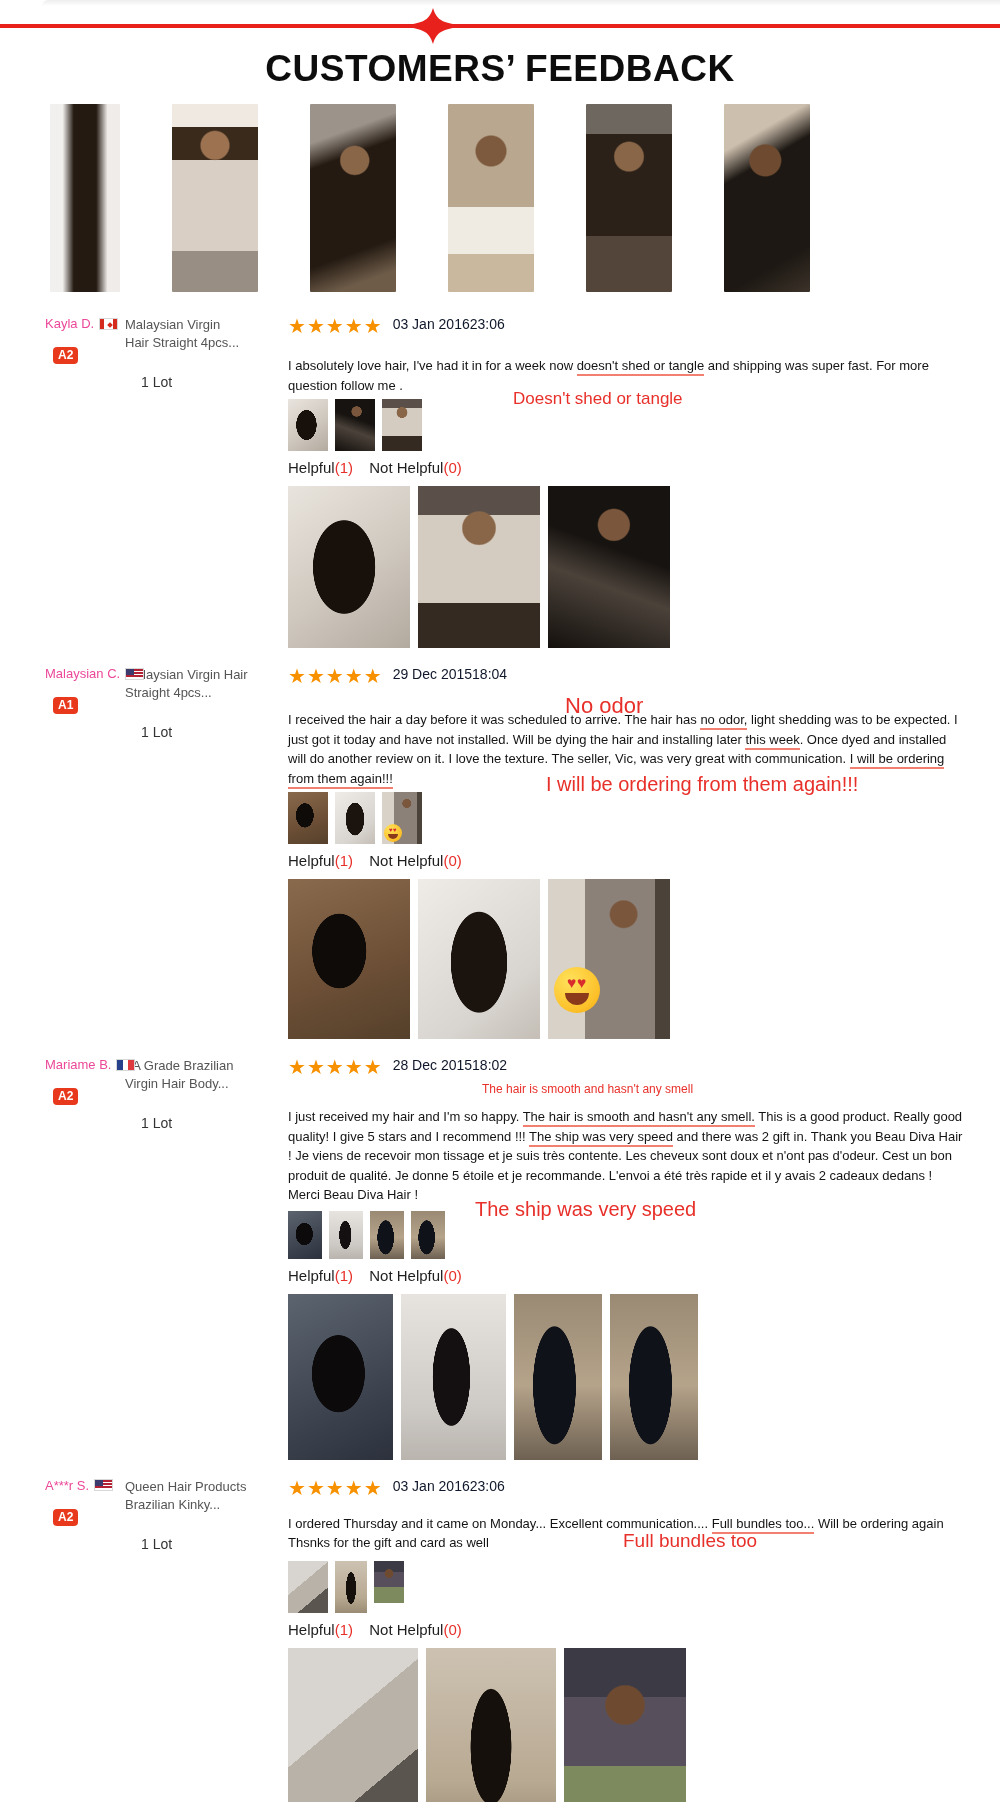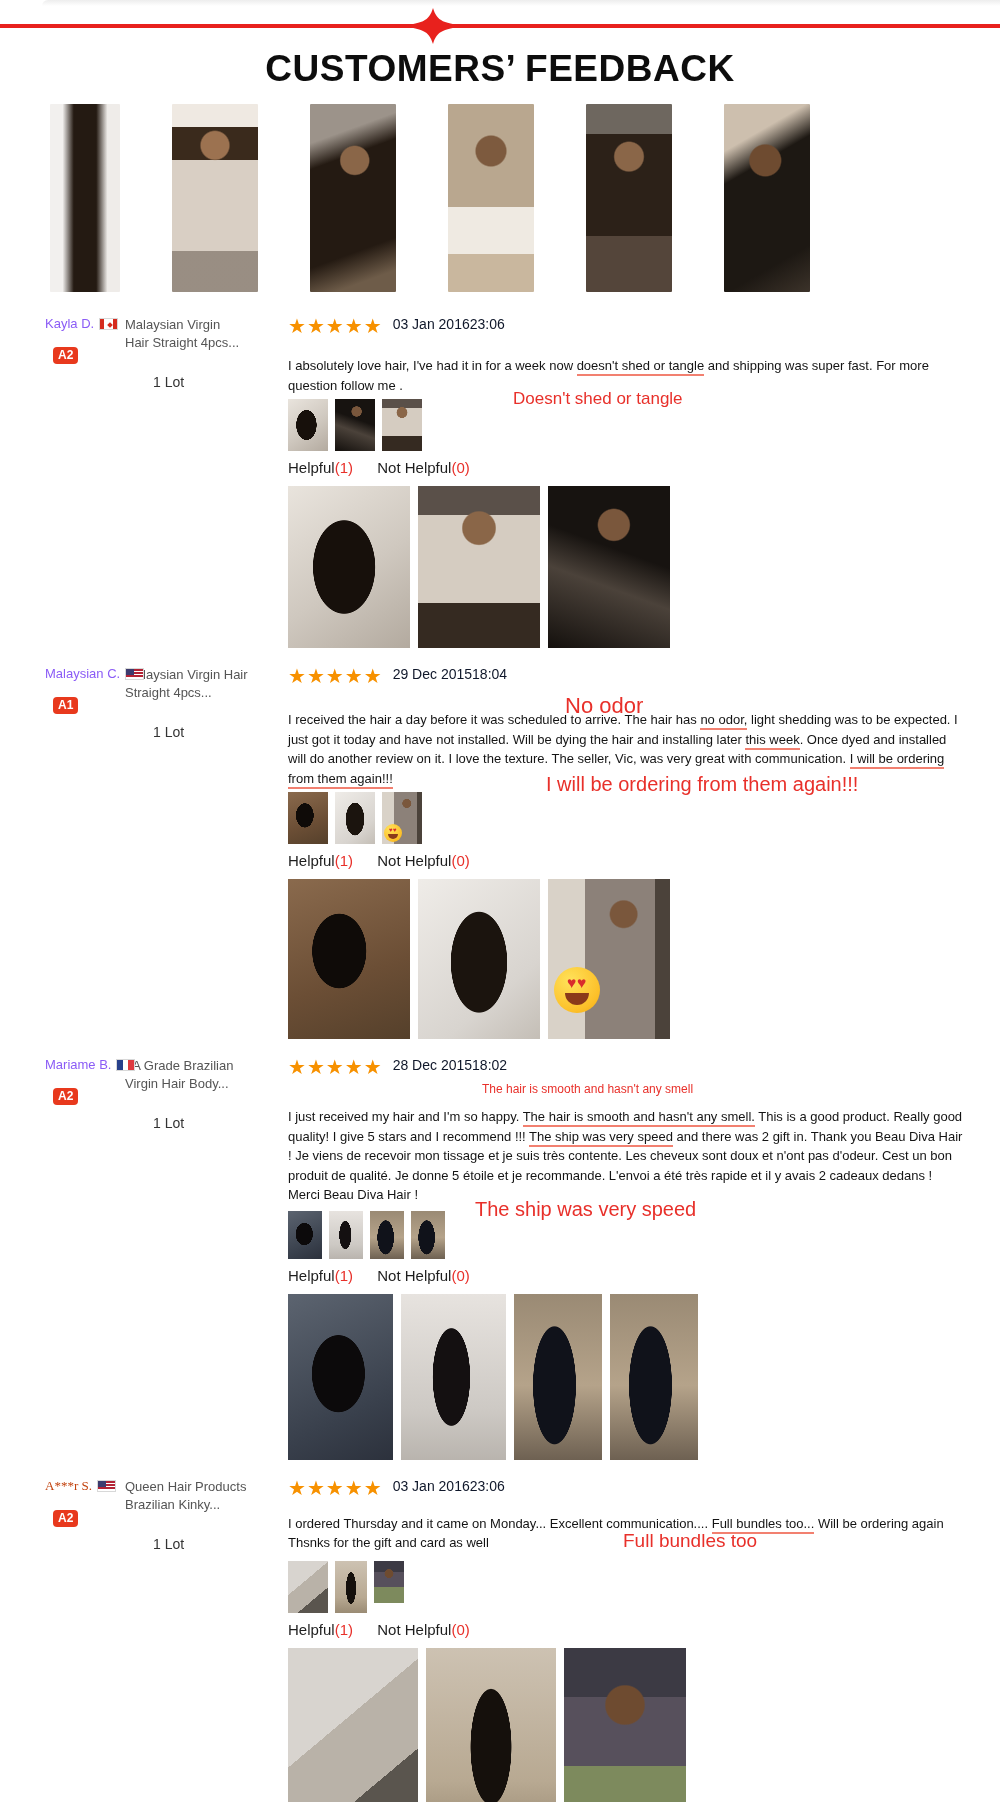--- a/index.html
+++ b/index.html
@@ -18,50 +18,50 @@
 
   
   .models { display:flex; margin:14px 0 0 50px; gap:52px; height:188px; }
   .model { height:188px; border-radius:1px; }
 
   
   .reviews { margin-top:24px; }
   .review { display:grid; grid-template-columns:80px 163px 1fr; margin:0 30px 18px 45px; }
 
   .name-row { display:flex; align-items:center; white-space:nowrap; }
-  .rname { color:#8b5cf6; font-size:13px; text-decoration:none; cursor:pointer; }
-  .rname.name-dark { color:#c2410c;font-family:Liberation Serif, serif; }
+  .rname { color:#ec4899; font-size:13px; text-decoration:none; cursor:pointer; }
+  .rname.name-dark { color:#ec4899; }
   .flag { width:19px; height:12px; margin-left:5px; position:relative; display:inline-block;
     border:1px solid #d8d8d8; flex:none; }
   .flag-ca { background:linear-gradient(90deg,#d52b1e 0 26%,#fff 26% 74%,#d52b1e 74%); }
   .flag-ca i { position:absolute; left:8px; top:4px; width:4px; height:4px; background:#d52b1e; transform:rotate(45deg); }
   .flag-us { background:repeating-linear-gradient(180deg,#b22234 0 1.6px,#fff 1.6px 3.2px); }
   .flag-us i { position:absolute; left:0; top:0; width:8px; height:6px; background:#3c3b6e; }
   .flag-fr { background:linear-gradient(90deg,#27408b 0 33%,#fff 33% 67%,#de3b40 67%); }
   .badge { display:inline-block; margin:16px 0 0 8px; background:#e8391d; color:#fff;
     font-size:12px; font-weight:bold; padding:2px 5px 3px; border-radius:4px; line-height:1; }
 
   .product { display:block; color:#555; font-size:13px; line-height:1.4; text-decoration:none; cursor:pointer; }
   .product span { display:block; }
-  .qty { margin:22px 0 0 28px; color:#333; font-size:14px; }
+  .qty { margin:22px 0 0 16px; color:#333; font-size:14px; }
 
   .col-content { position:relative; padding-right:6px; }
   .star-row { display:flex; align-items:flex-start; gap:10px; min-height:36px; }
   .stars { color:#f79100; font-size:20px; letter-spacing:1px; line-height:20px; }
   .date { color:#0f172a; font-size:14px; line-height:1.28; display:flex; flex-direction:row; }
   .rtext { font-size:13px; line-height:1.5; color:#141414; max-width:695px; }
   .u-red { border-bottom:2px solid #f28070; padding-bottom:1px; }
   .annotation { position:absolute; color:#e8302a; white-space:nowrap; line-height:1.05;
     font-stretch:condensed; }
   .thumbs { display:flex; gap:7px; margin-top:4px; }
   .thumb { width:40px; height:52px; position:relative; cursor:pointer; }
   .thumb.sm { width:34px; height:48px; }
   .helpful { font-size:15px; color:#1e1e1e; margin-top:8px; }
   .helpful .lk { cursor:pointer; }
-  .helpful .nh { margin-left:20px; }
+  .helpful .nh { margin-left:12px; }
   .helpful .cnt { color:#e8302a; }
   .photos { display:flex; gap:8px; margin-top:10px; }
   .photo { height:162px; position:relative; cursor:pointer; }
 
   
   .emoji { position:absolute; width:1em; height:1em; border-radius:50%;
     background:radial-gradient(circle at 35% 30%, #ffe25a, #fcbf28 70%, #eda912);
     display:flex; flex-direction:column; align-items:center; justify-content:center; }
   .emoji-eyes { color:#d92c2c; font-size:.34em; line-height:1; letter-spacing:.05em; }
   .emoji-mouth { width:.52em; height:.26em; background:#8a3a1a; border-radius:0 0 .3em .3em; margin-top:.05em; }

